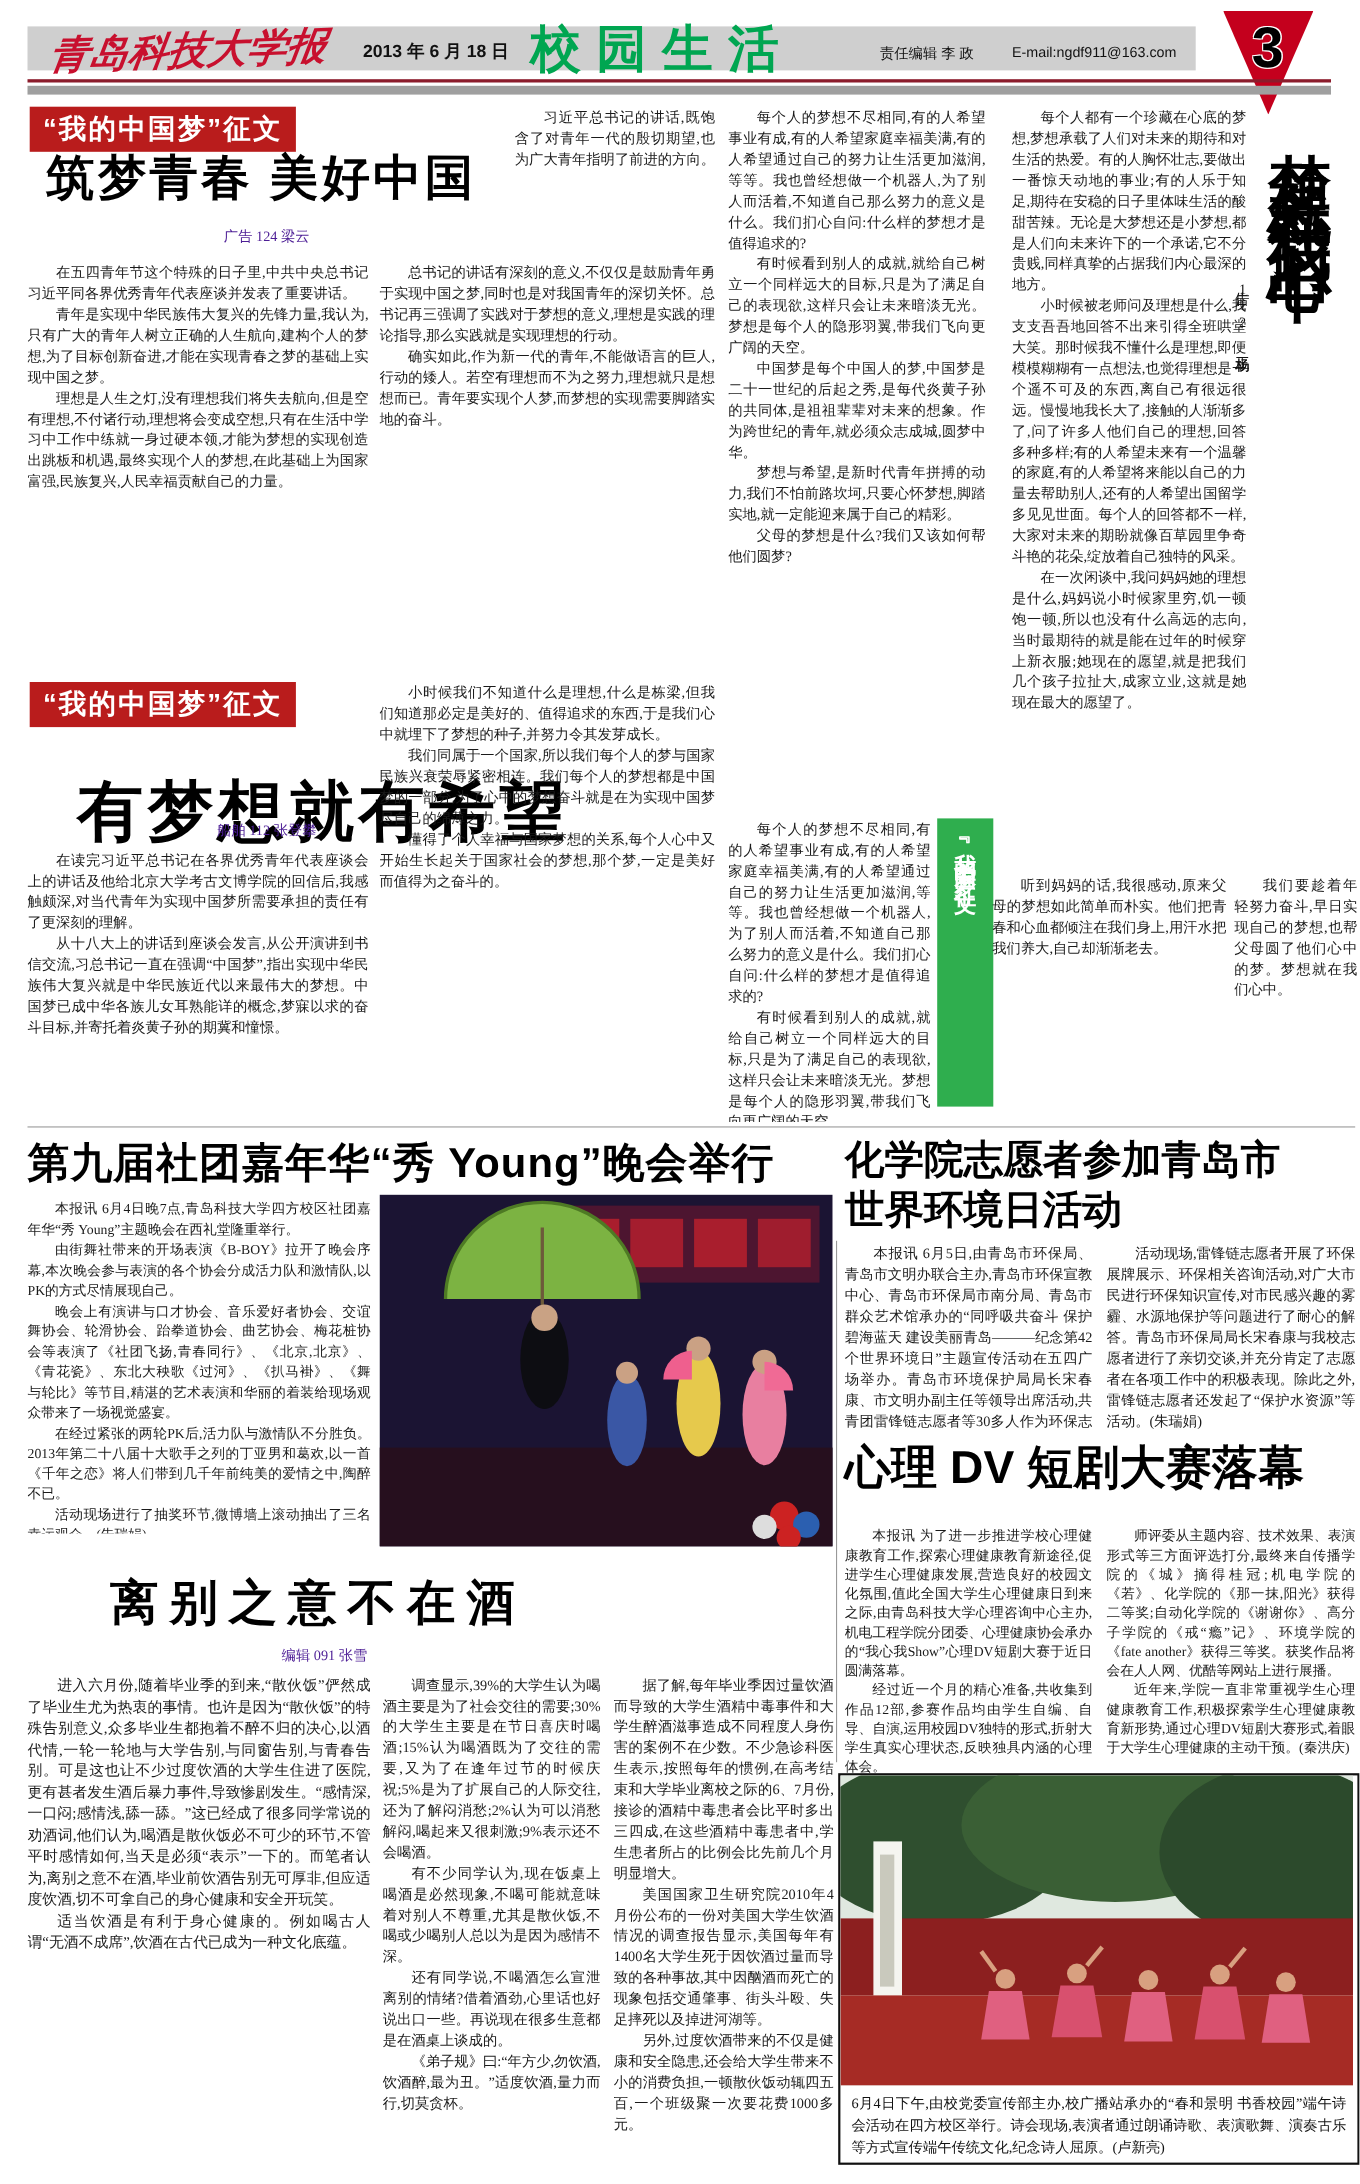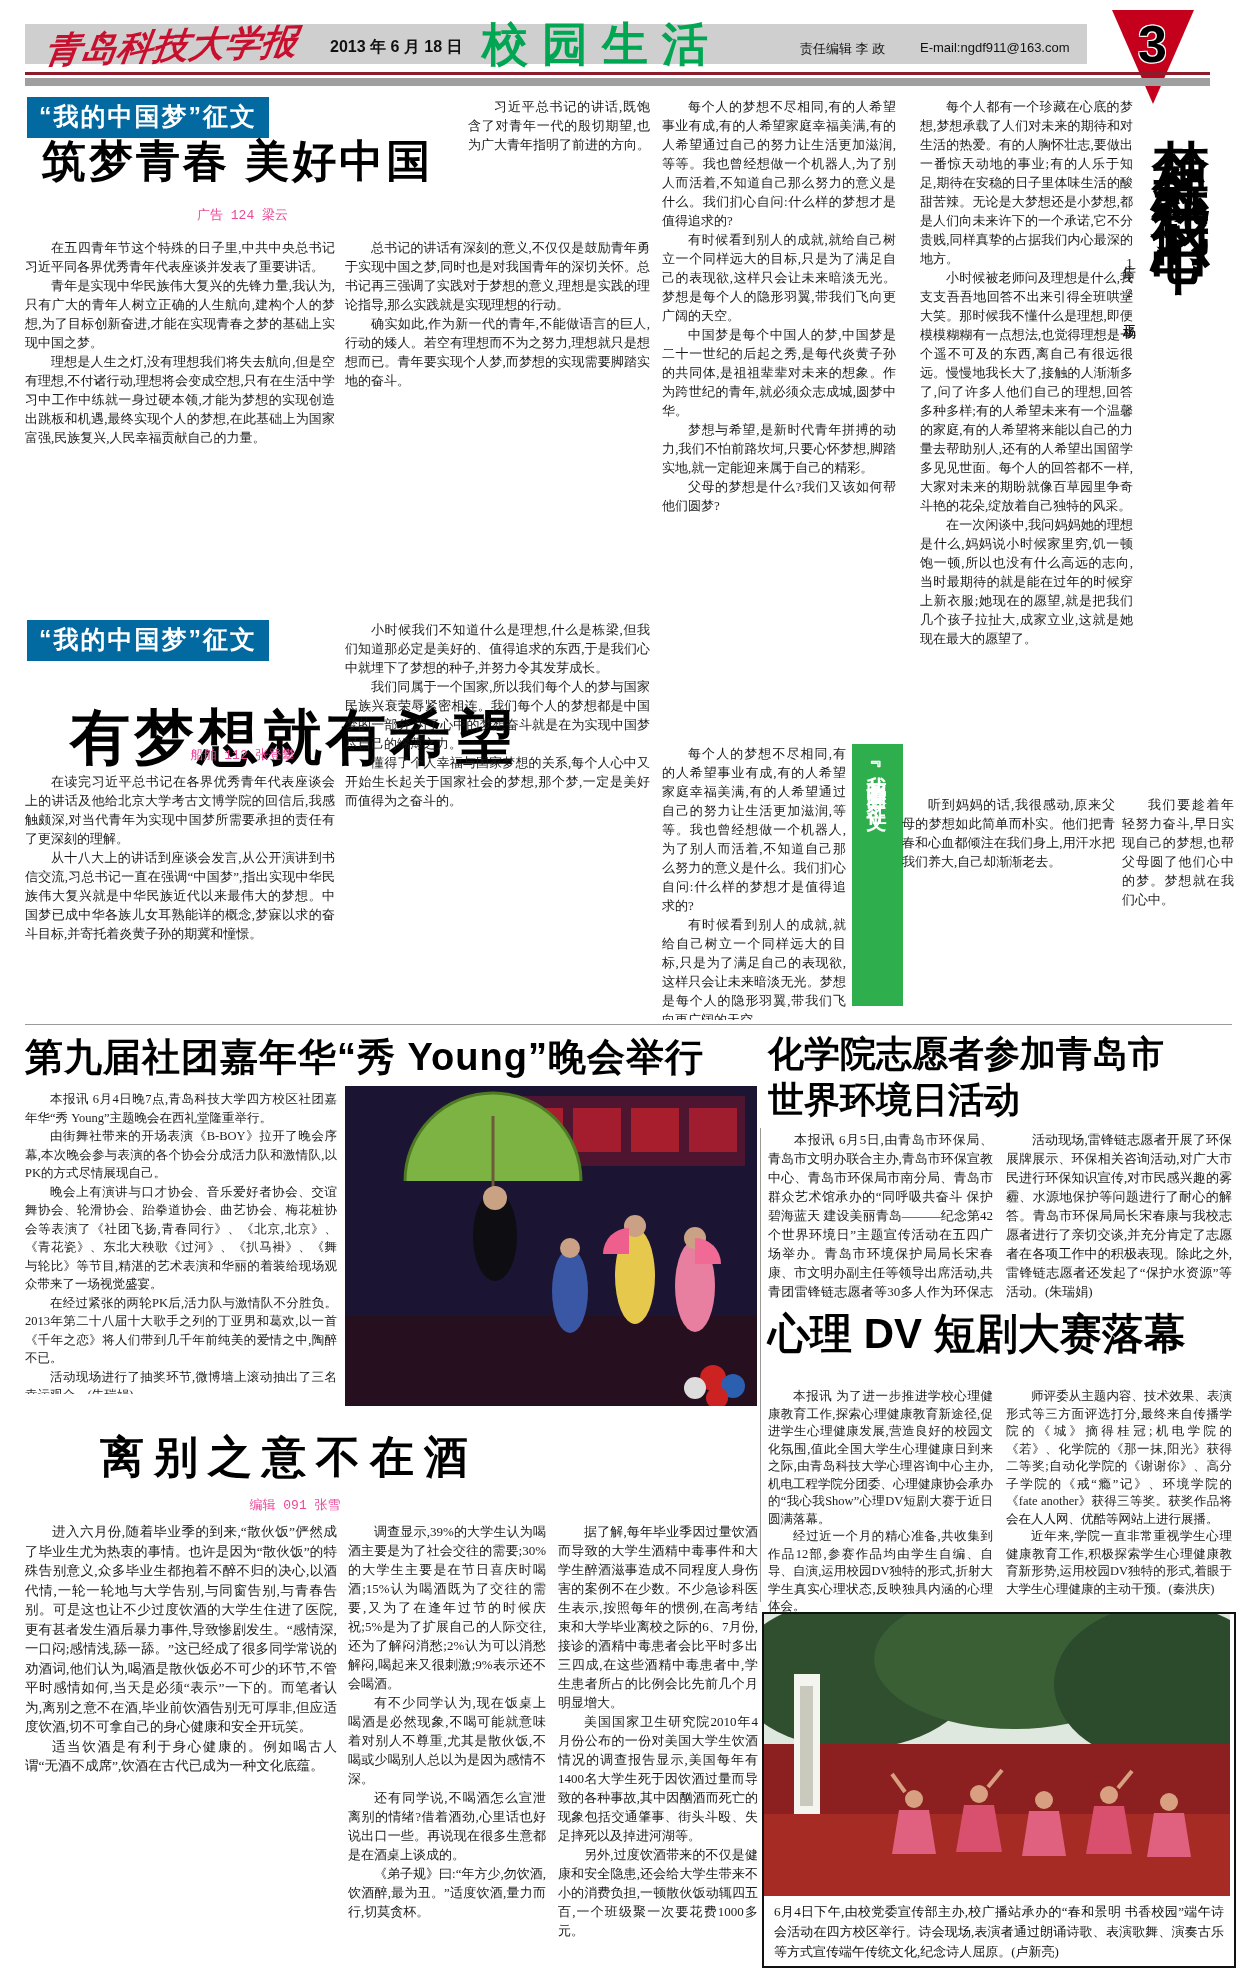--- a/index.html
+++ b/index.html
@@ -6,23 +6,23 @@
   body{width:1236px;height:1985px;position:relative;background:#ffffff;
        font-family:"Liberation Sans", sans-serif;color:#111;}
   .abs{position:absolute;}
   .btxt{font-family:"Liberation Serif", serif;font-size:13px;line-height:19px;
         text-align:justify;color:#1a1a1a;overflow:hidden;}
   .btxt p{margin:0;text-indent:2em;}
   .btxt.big{font-size:13.5px;line-height:19.5px;}
   .btxt.small{font-size:12.5px;line-height:17.5px;margin-top:22px;}
   .headline{font-family:"Liberation Sans", sans-serif;font-weight:900;color:#000;
             white-space:nowrap;}
-  .badge{display:inline-block;background:#0369a1;color:#fff;font-weight:900;
+  .badge{display:inline-block;background:#b91c1c;color:#fff;font-weight:900;
          font-size:25px;padding:3px 12px 5px 12px;letter-spacing:2px;}
-  .byline{font-size:13px;color:#ec4899;text-align:center;font-family:Liberation Mono, monospace;}
+  .byline{font-size:13px;color:#4c1d95;text-align:center;font-family:Liberation Serif, serif;}
   .vert{writing-mode:vertical-rl;text-orientation:upright;}
   .grayband{background:#cfcfcf;}
   .rule{background:#9f9f9f;}
   .mrule{background:#8c1c2c;}
   .vrule{background:#999;}
   .masthead{font-family:"Liberation Serif", serif;font-style:italic;font-weight:900;
             font-size:36px;color:#c8102e;transform:skew(-8deg,-2deg);white-space:nowrap;}
   .section-title{font-weight:900;font-size:46px;color:#00a651;letter-spacing:14px;white-space:nowrap;}
   .pagenum-tri{width:82px;height:94px;background:#c4001d;
                clip-path:polygon(0 0,100% 0,50% 100%);}
@@ -161,21 +161,21 @@
     <p>活动现场,雷锋链志愿者开展了环保展牌展示、环保相关咨询活动,对广大市民进行环保知识宣传,对市民感兴趣的雾霾、水源地保护等问题进行了耐心的解答。青岛市环保局局长宋春康与我校志愿者进行了亲切交谈,并充分肯定了志愿者在各项工作中的积极表现。除此之外,雷锋链志愿者还发起了“保护水资源”等活动。(朱瑞娟)</p>
   </div>
 
 <div class="abs headline" style="left:768px;top:1306px;font-size:42px;text-align:right;">心理 DV 短剧大赛落幕</div>
 <div class="abs btxt small" style="left:768px;top:1366px;width:225px;height:240px;">
     <p>本报讯  为了进一步推进学校心理健康教育工作,探索心理健康教育新途径,促进学生心理健康发展,营造良好的校园文化氛围,值此全国大学生心理健康日到来之际,由青岛科技大学心理咨询中心主办,机电工程学院分团委、心理健康协会承办的“我心我Show”心理DV短剧大赛于近日圆满落幕。</p>
     <p>经过近一个月的精心准备,共收集到作品12部,参赛作品均由学生自编、自导、自演,运用校园DV独特的形式,折射大学生真实心理状态,反映独具内涵的心理体会。</p>
   </div>
 <div class="abs btxt small" style="left:1006px;top:1366px;width:226px;height:240px;">
     <p>师评委从主题内容、技术效果、表演形式等三方面评选打分,最终来自传播学院的《城》摘得桂冠;机电学院的《若》、化学院的《那一抹,阳光》获得二等奖;自动化学院的《谢谢你》、高分子学院的《戒“瘾”记》、环境学院的《fate another》获得三等奖。获奖作品将会在人人网、优酷等网站上进行展播。</p>
-    <p>近年来,学院一直非常重视学生心理健康教育工作,积极探索学生心理健康教育新形势,运用校园DV独特的形式,着眼于大学生心理健康的主动干预。(秦洪庆)</p>
+    <p>近年来,学院一直非常重视学生心理健康教育工作,积极探索学生心理健康教育新形势,通过心理DV短剧大赛形式,着眼于大学生心理健康的主动干预。(秦洪庆)</p>
   </div>
 
 <div class="abs headline" style="left:100px;top:1428px;font-size:44px;letter-spacing:10px;">离别之意不在酒</div>
 <div class="abs byline" style="left:25px;top:1496px;width:540px;">编辑 091   张雪</div>
 <div class="abs btxt big" style="left:25px;top:1522px;width:312px;height:456px;">
     <p>进入六月份,随着毕业季的到来,“散伙饭”俨然成了毕业生尤为热衷的事情。也许是因为“散伙饭”的特殊告别意义,众多毕业生都抱着不醉不归的决心,以酒代情,一轮一轮地与大学告别,与同窗告别,与青春告别。可是这也让不少过度饮酒的大学生住进了医院,更有甚者发生酒后暴力事件,导致惨剧发生。“感情深,一口闷;感情浅,舔一舔。”这已经成了很多同学常说的劝酒词,他们认为,喝酒是散伙饭必不可少的环节,不管平时感情如何,当天是必须“表示”一下的。而笔者认为,离别之意不在酒,毕业前饮酒告别无可厚非,但应适度饮酒,切不可拿自己的身心健康和安全开玩笑。</p>
     <p>适当饮酒是有利于身心健康的。例如喝古人谓“无酒不成席”,饮酒在古代已成为一种文化底蕴。</p>
   </div>
 <div class="abs btxt" style="left:348px;top:1522px;width:198px;height:456px;">
     <p>调查显示,39%的大学生认为喝酒主要是为了社会交往的需要;30%的大学生主要是在节日喜庆时喝酒;15%认为喝酒既为了交往的需要,又为了在逢年过节的时候庆祝;5%是为了扩展自己的人际交往,还为了解闷消愁;2%认为可以消愁解闷,喝起来又很刺激;9%表示还不会喝酒。</p>

